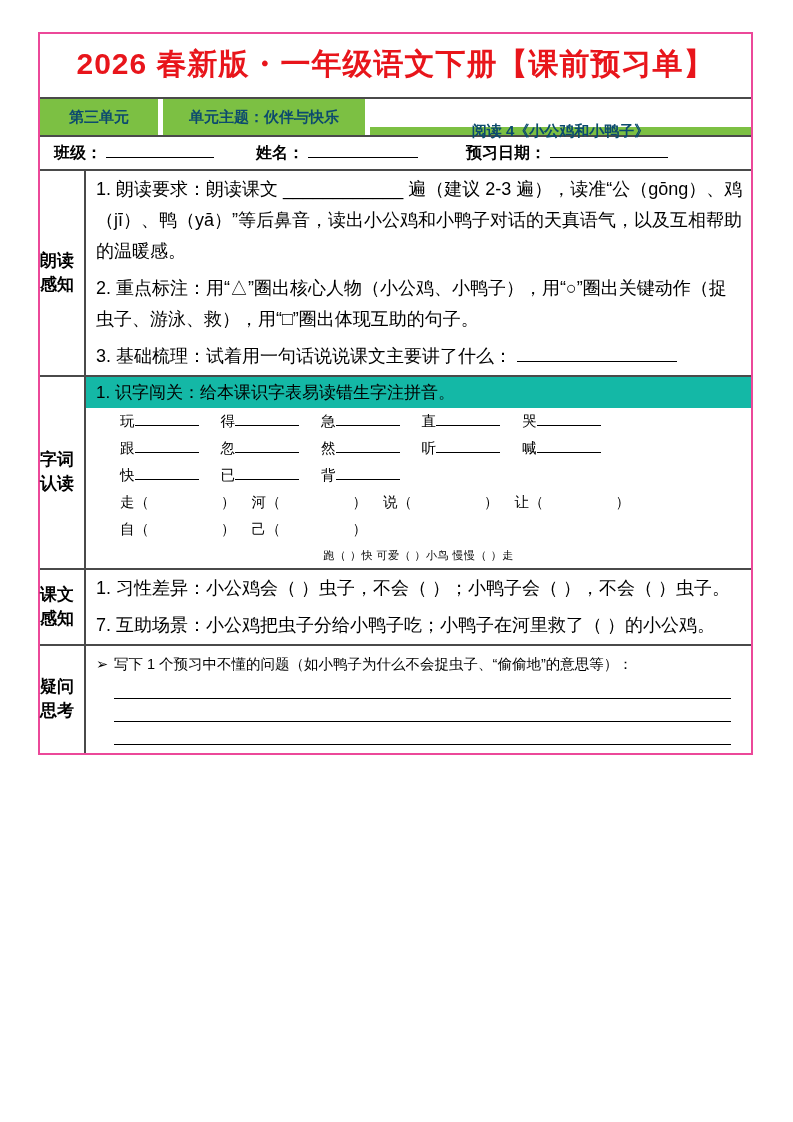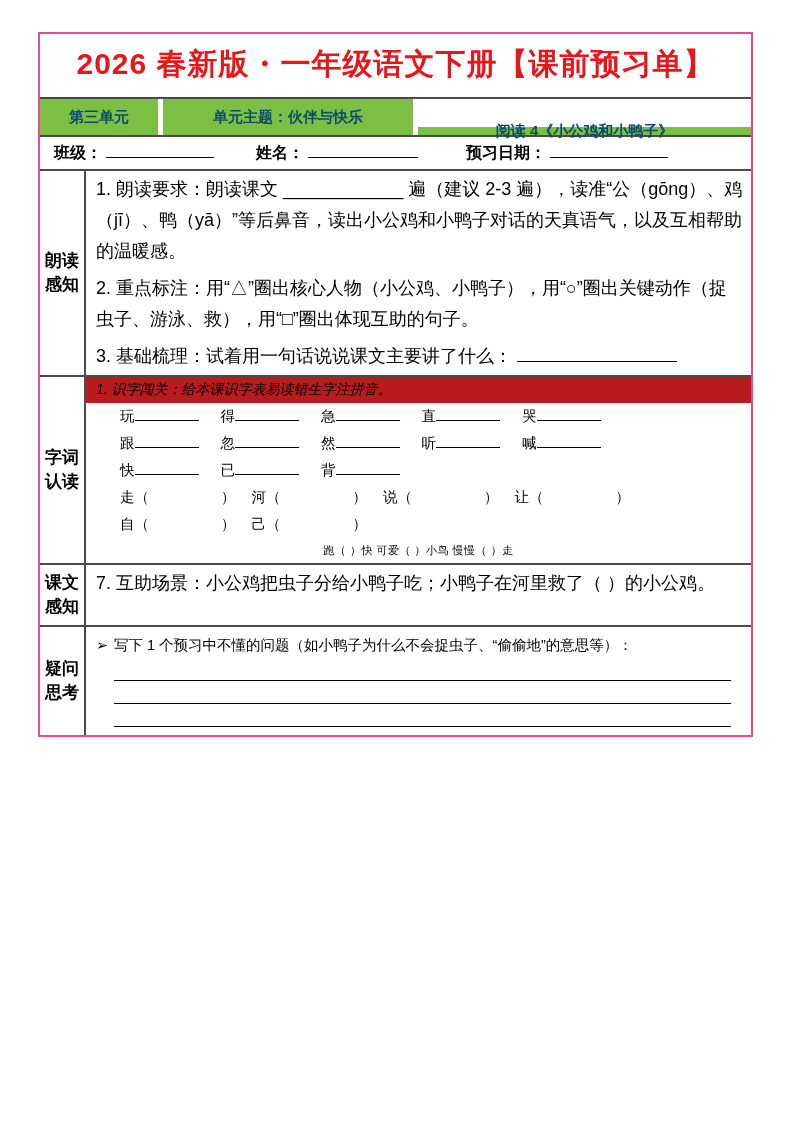--- a/index.html
+++ b/index.html
@@ -48,21 +48,21 @@
     color: #0c4a6e;
     font-size: 15px;
     font-weight: bold;
     display: flex;
     align-items: center;
     justify-content: center;
     white-space: nowrap;
   }
   .banner .b1 { width: 118px; }
   .banner .gap { width: 5px; background: #fff; }
-  .banner .b2 { width: 250px; text-align: center; }
+  .banner .b2 { width: 202px; text-align: center; }
   .banner .b3 { flex: 1; margin-top: 28px; }
 
   
   .info-row {
     display: flex;
     align-items: center;
     border-bottom: 2px solid #4a4a4a;
     height: 34px;
     padding: 0 14px;
     font-size: 16px;
@@ -86,38 +86,36 @@
     min-width: 46px;
     border-right: 2px solid #4a4a4a;
     display: flex;
     flex-direction: column;
     align-items: center;
     justify-content: center;
     font-size: 17px;
     font-weight: bold;
     line-height: 1.42;
     padding: 6px 0;
-    text-align: center;
   }
   .rowbody { flex: 1; }
 
   
   .p {
     font-size: 18px;
     line-height: 1.72;
     padding: 3px 8px 3px 10px;
   }
   .ul { display:inline-block; border-bottom:1px solid #000; }
 
   
   .sub-head {
-    background: #b91c1c;
-    font-size: 14px;
+    background: #14b8a6;
+    font-size: 17px;
     padding: 4px 10px;
-    font-style: italic;
   }
   .wordline {
     display: flex;
     font-size: 14.5px;
     padding: 4px 0 4px 34px;
   }
   .wordline .wi { display: flex; align-items: baseline; }
   .wordline .wi .ch { white-space: nowrap; }
   .wordline .wi .bl { border-bottom: 1px solid #000; display:inline-block; }
   .wordline .sep { width: 22px; }
@@ -293,20 +291,21 @@
         </div>
 
 
         <div class="centerline">跑（      ）快   可爱（      ）小鸟   慢慢（      ）走</div>
       </div>
     </div>
 
     <div class="brow">
       <div class="rowlabel">课文感知</div>
       <div class="rowbody">
+        <div class="p">1. 习性差异：小公鸡会（          ）虫子，不会（          ）；小鸭子会（          ），不会（          ）虫子。</div>
         <div class="p">7. 互助场景：小公鸡把虫子分给小鸭子吃；小鸭子在河里救了（          ）的小公鸡。</div>
       </div>
     </div>
 
     <div class="brow">
       <div class="rowlabel">疑问思考</div>
       <div class="rowbody">
         <div class="q-wrap">
           <div class="q-line">
             <span class="q-bullet">➢</span>

